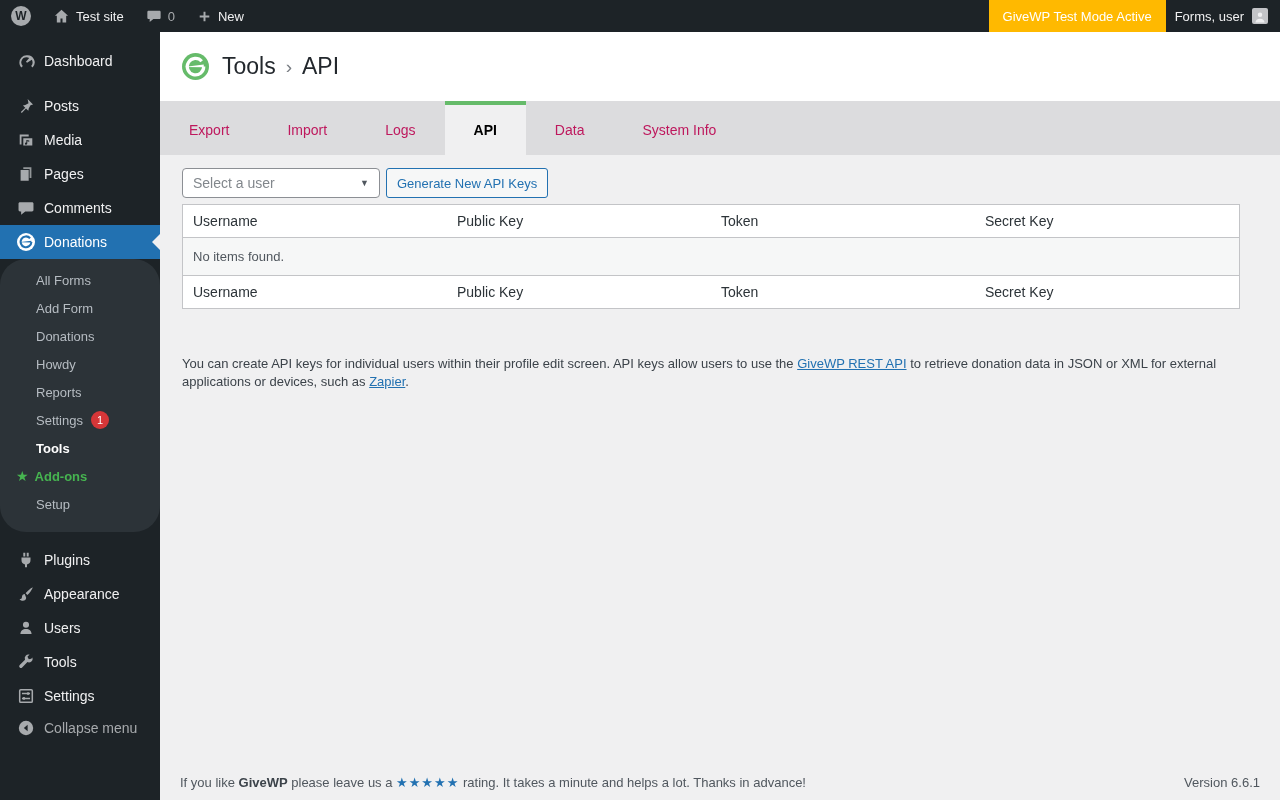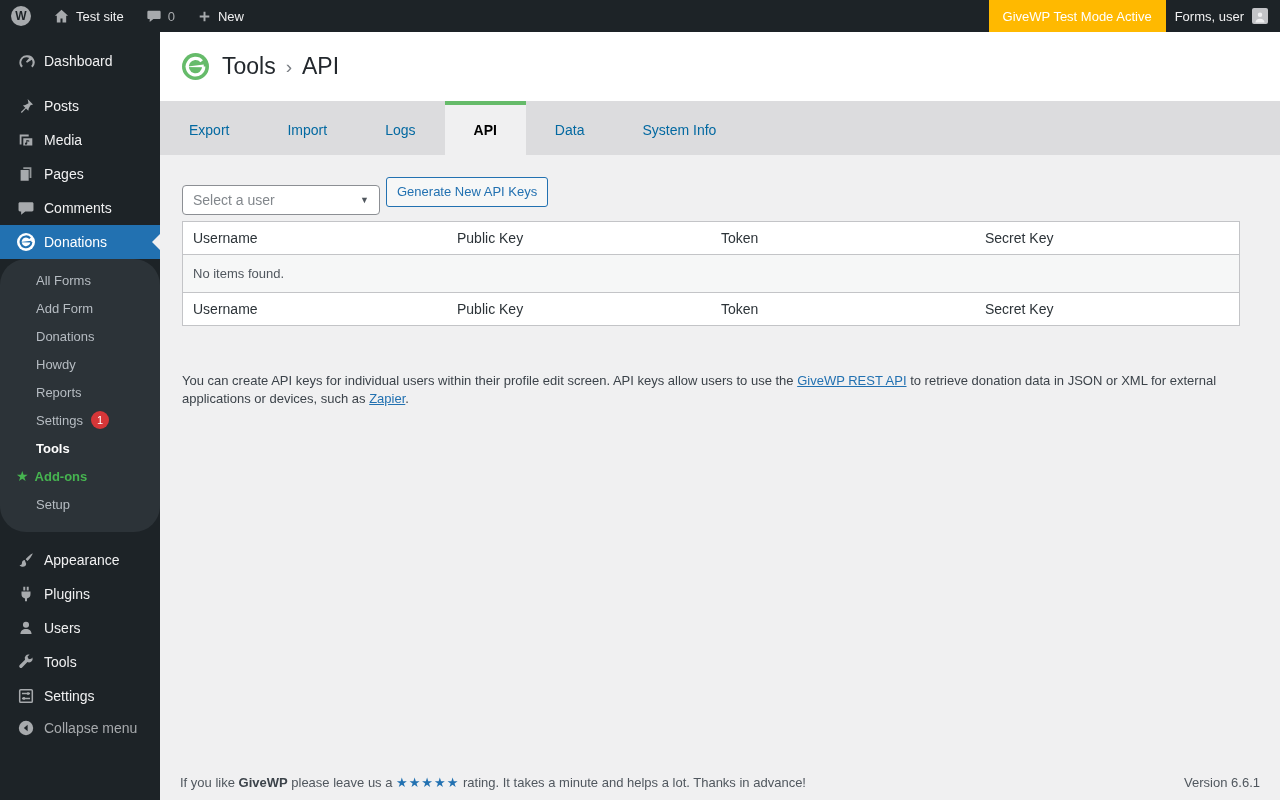--- a/index.html
+++ b/index.html
@@ -77,30 +77,30 @@
   .page-header {
     background:#fff; height:69px; display:flex; align-items:center;
     padding-left:22px; gap:13px;
   }
   .gw-logo { width:27px; height:27px; flex:0 0 27px; }
   .page-title { display:flex; align-items:center; gap:10px; font-size:23px; font-weight:400; color:#23282d; margin:0; }
   .crumb-sep { color:#787c82; font-size:19px; }
 
   .tabbar { background:#dcdcde; height:54px; display:flex; align-items:stretch; }
   .tab {
-    display:flex; align-items:center; padding:0 29px; font-size:14px; color:#0369a1;
+    display:flex; align-items:center; padding:0 29px; font-size:14px; color:#be185d;
     border-top:4px solid transparent; cursor:pointer;
   }
   .tab.active { background:#f0f0f1; border-top-color:#66bb6a; color:#000; font-weight:700; }
 
   .controls { display:flex; align-items:center; gap:6px; margin:13px 20px 0 22px; }
   .user-select {
     width:198px; height:30px; background:#fff; border:1px solid #8c8f94; border-radius:4px;
     display:flex; align-items:center; justify-content:space-between; padding:0 10px;
-    font-size:14px; color:#82878c; cursor:pointer;margin-top:17px;
+    font-size:14px; color:#82878c; cursor:pointer;
   }
   .chevron { color:#50575e; font-size:9px; }
   .generate-btn {
     height:30px; padding:0 10px; background:#f6f7f7; border:1px solid #2271b1; border-radius:3px;
     color:#2271b1; font-size:13px; display:flex; align-items:center; cursor:pointer;
     font-family:inherit;
   }
 
   table.api-table {
     width:1058px; margin:6px 20px 0 22px; border-collapse:separate; border-spacing:0;
@@ -257,33 +257,33 @@
     <div class="submenu-item">
       <span>Setup</span>
     </div>
   </div>
 
   <div class="menu-sep"></div>
 
   <div class="menu-item">
     <span class="mi-icon">
       <svg width="18" height="18" viewBox="0 0 20 20" fill="currentColor">
+        <path d="M7 2h2.2v4H7zM10.8 2H13v4h-2.2zM5 7.2h10v2.9a5 5 0 0 1-3.9 4.9V18H8.9v-3a5 5 0 0 1-3.9-4.9z"></path>
+      </svg>
+    </span>
+    <span>Plugins</span>
+  </div>
+
+  <div class="menu-item">
+    <span class="mi-icon">
+      <svg width="18" height="18" viewBox="0 0 20 20" fill="currentColor">
         <path d="M17.5 2.5c-2.2 1-6.3 4.6-7.9 6.6l2 2c2.2-1.5 5.2-6 5.9-8.6zM8.6 10.1c-1.6 0-3.1 1.3-3.1 3.1 0 1.6-1.1 2.4-2.7 2.6 1 1.2 2.6 1.7 3.7 1.7 2.1 0 3.7-1.6 3.7-3.4z"></path>
       </svg>
     </span>
     <span>Appearance</span>
-  </div>
-
-  <div class="menu-item">
-    <span class="mi-icon">
-      <svg width="18" height="18" viewBox="0 0 20 20" fill="currentColor">
-        <path d="M7 2h2.2v4H7zM10.8 2H13v4h-2.2zM5 7.2h10v2.9a5 5 0 0 1-3.9 4.9V18H8.9v-3a5 5 0 0 1-3.9-4.9z"></path>
-      </svg>
-    </span>
-    <span>Plugins</span>
   </div>
 
   <div class="menu-item">
     <span class="mi-icon">
       <svg width="18" height="18" viewBox="0 0 20 20" fill="currentColor">
         <path d="M10 3a3.4 3.4 0 1 1 0 6.8A3.4 3.4 0 0 1 10 3zm0 8c3.5 0 6.2 2.1 6.2 5.7H3.8C3.8 13.1 6.5 11 10 11z"></path>
       </svg>
     </span>
     <span>Users</span>
   </div>

